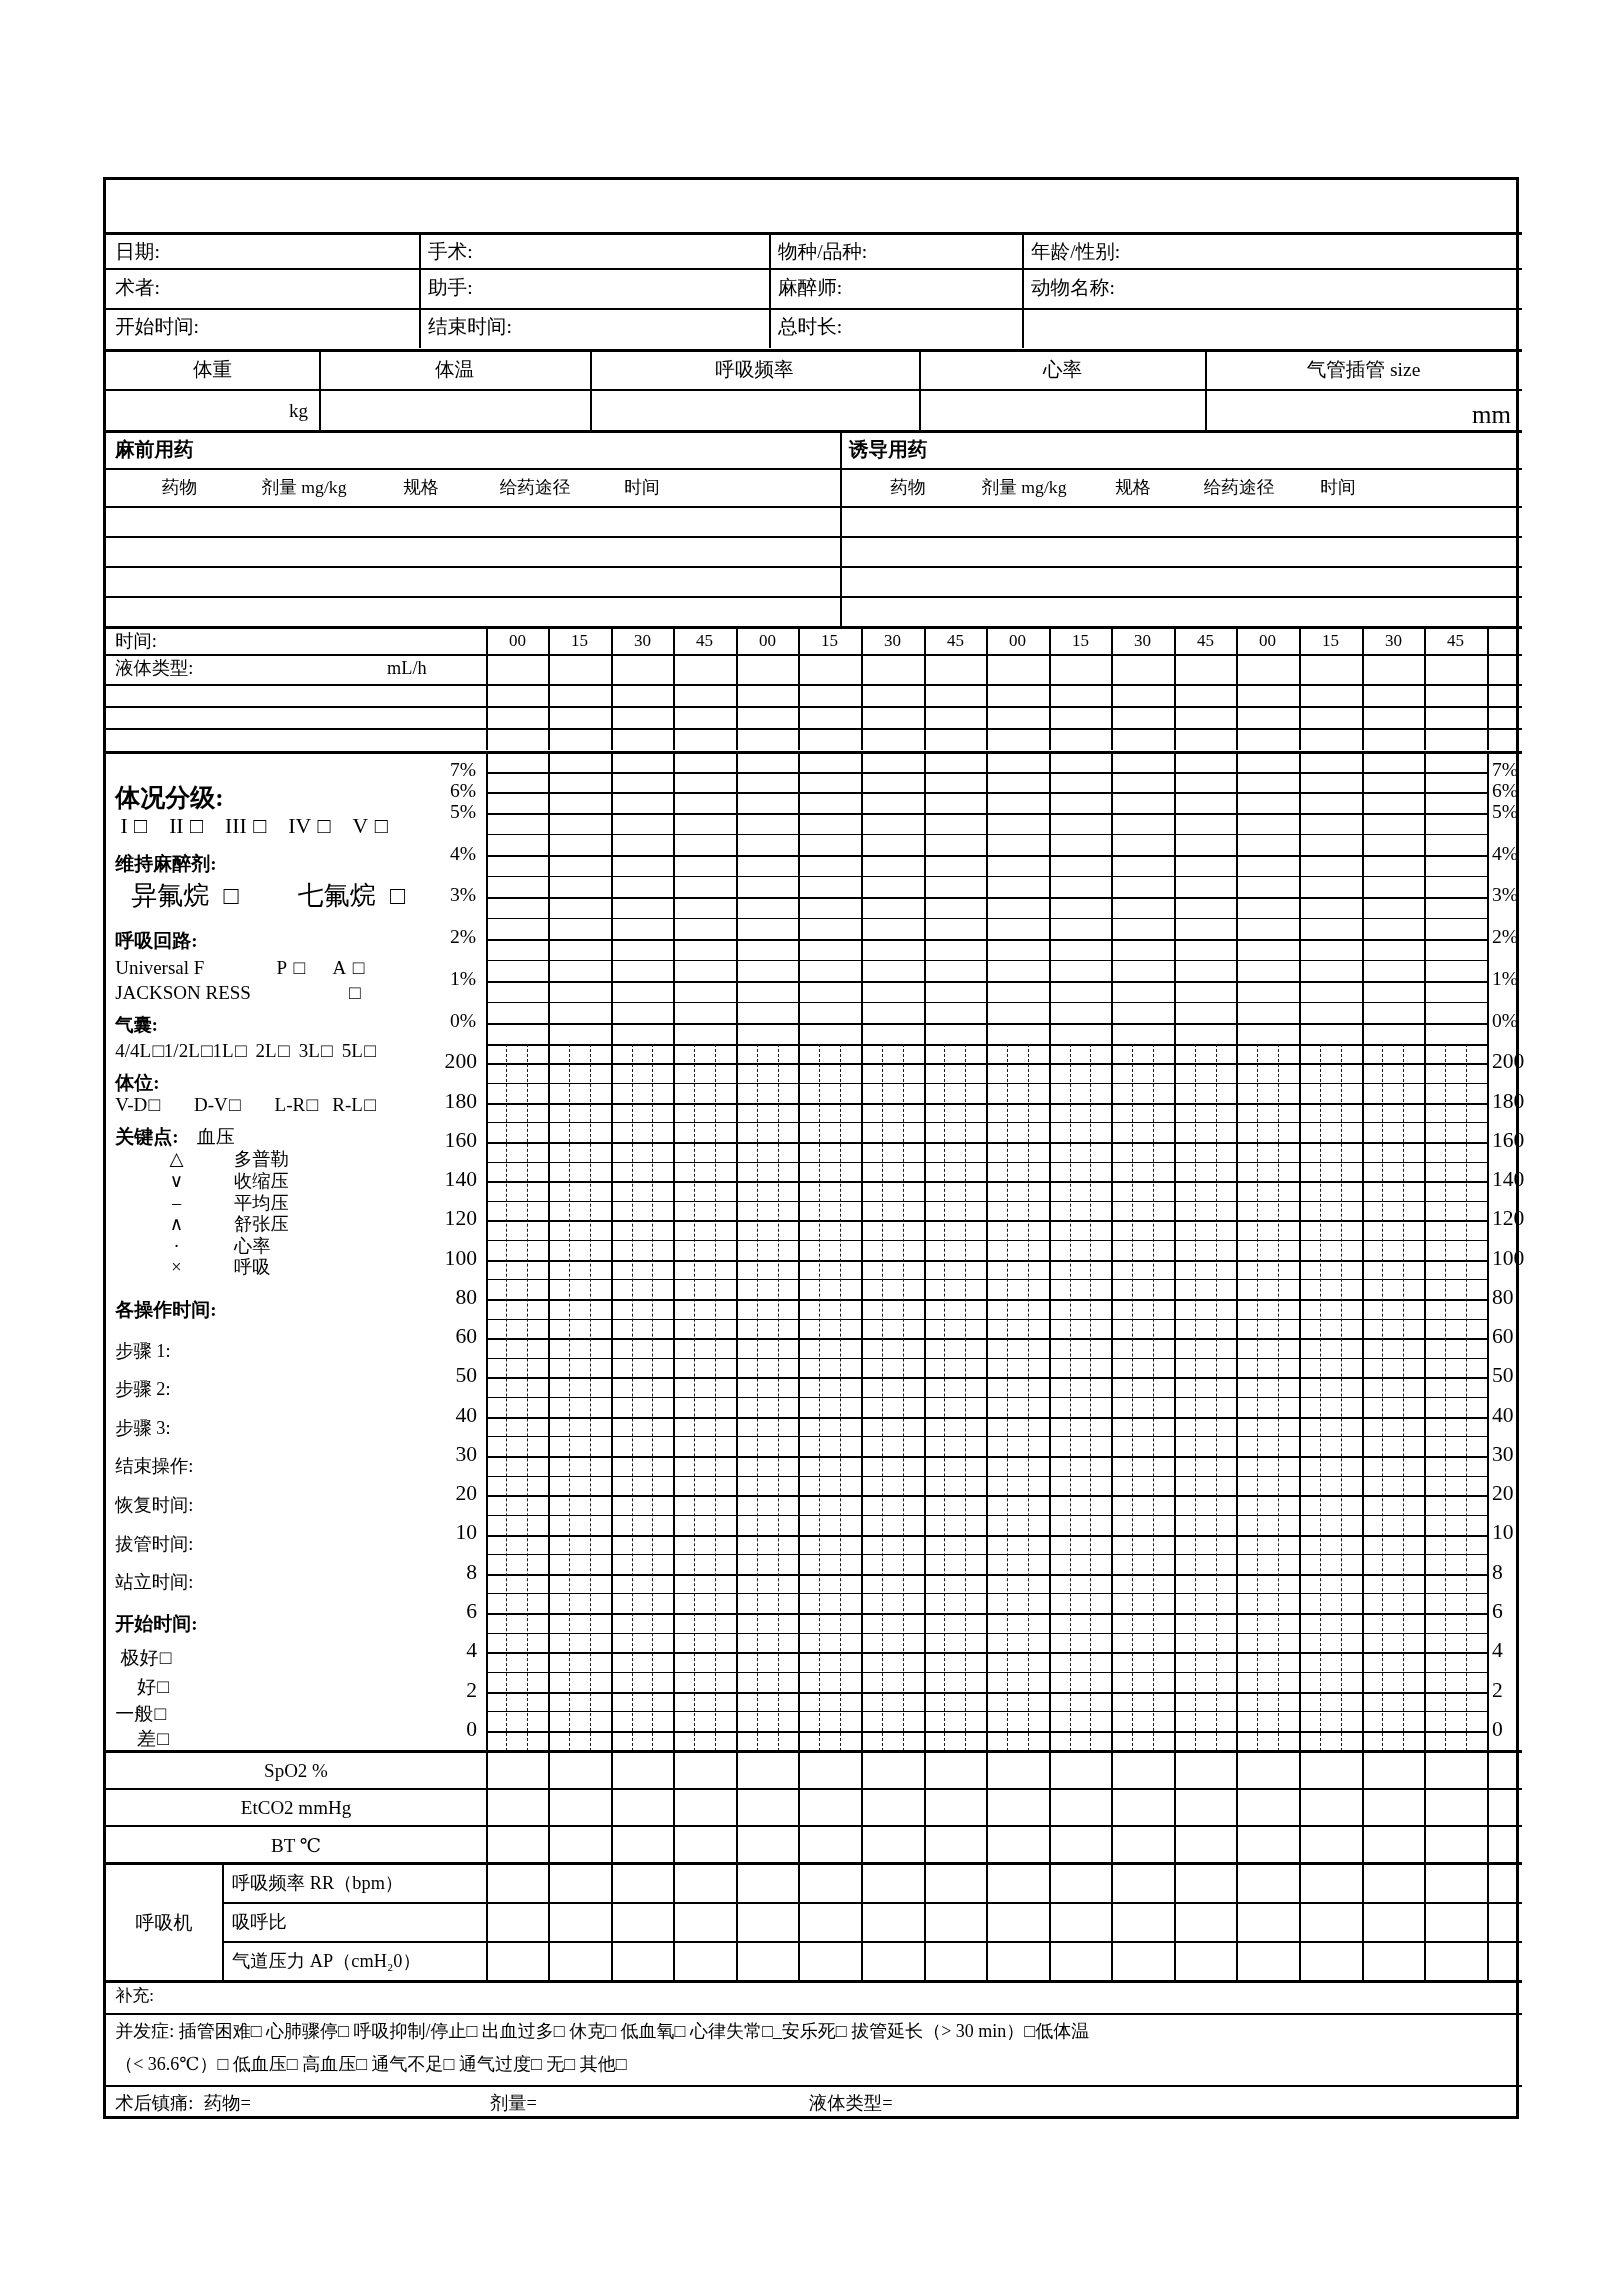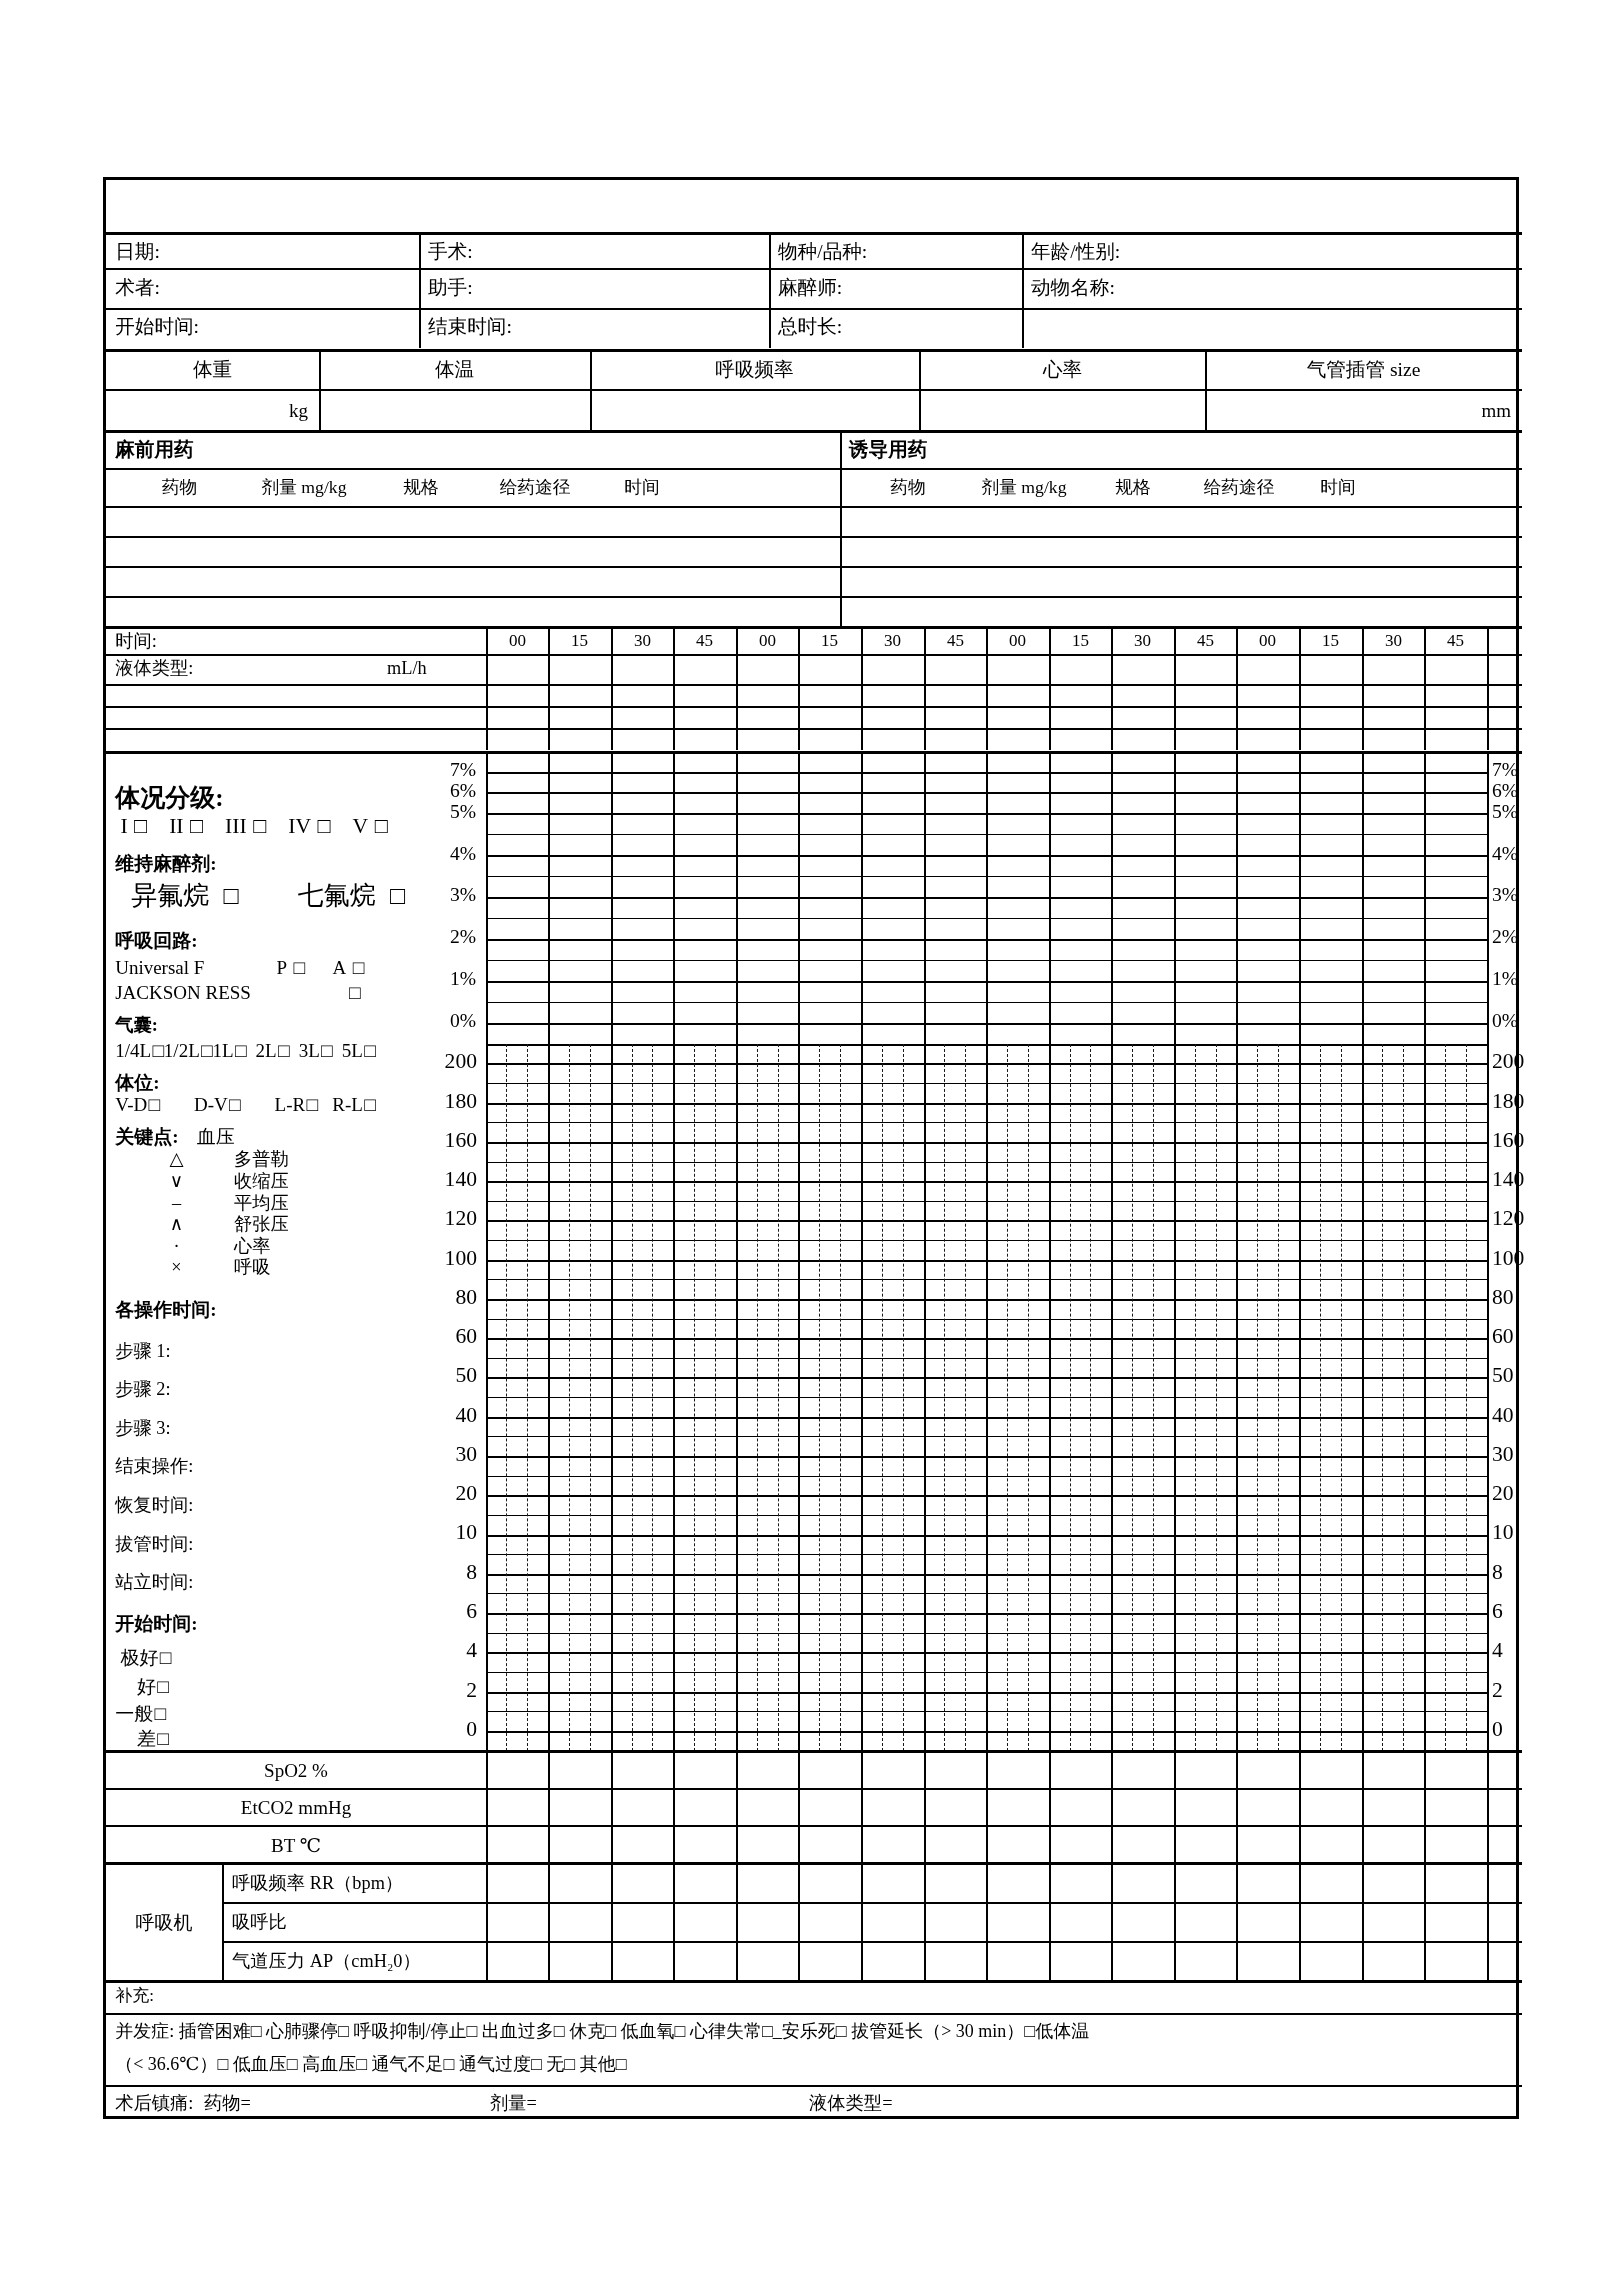--- a/index.html
+++ b/index.html
@@ -53,21 +53,21 @@
       <div class="t" style="left: 213px; top: 178px; font-size: 19.6px; font-weight: 400; width: 271px; text-align: center;">体温</div>
       <div class="ovl" style="left: 213px; top: 209px; width: 271px; height: 41px;"></div>
       <div class="t" style="left: 484px; top: 178px; font-size: 19.6px; font-weight: 400; width: 329px; text-align: center;">呼吸频率</div>
       <div class="ovl" style="left: 484px; top: 209px; width: 329px; height: 41px;"></div>
       <div class="t" style="left: 813px; top: 178px; font-size: 19.6px; font-weight: 400; width: 287px; text-align: center;">心率</div>
       <div class="ovl" style="left: 813px; top: 209px; width: 287px; height: 41px;"></div>
       <div class="t" style="left: 1099px; top: 178px; font-size: 19.6px; font-weight: 400; width: 317px; text-align: center;">气管插管  size</div>
       <div class="ovl" style="left: 1099px; top: 209px; width: 317px; height: 41px;"></div>
       <div class="ln" style="left: 0px; top: 209px; width: 1416px; height: 2px;"></div>
       <div class="t" style="left: 0px; top: 219px; font-size: 19px; font-weight: 400; width: 202px; text-align: right;">kg</div>
-      <div class="t" style="left: 1099px; top: 219px; font-size: 19px; font-weight: 400; width: 306px; text-align: right;">mm</div>
+      <div class="t" style="left: 1099px; top: 219px; font-size: 25px; font-weight: 400; width: 306px; text-align: right;">mm</div>
       <div class="ln" style="left: 0px; top: 250px; width: 1416px; height: 2.6px;"></div>
       <div class="ln" style="left: 213px; top: 169px; width: 1.6px; height: 81px;"></div>
       <div class="ln" style="left: 484px; top: 169px; width: 1.6px; height: 81px;"></div>
       <div class="ln" style="left: 813px; top: 169px; width: 1.6px; height: 81px;"></div>
       <div class="ln" style="left: 1099px; top: 169px; width: 1.6px; height: 81px;"></div>
       <div class="t" style="left: 9.2px; top: 258px; font-size: 19.6px; font-weight: 700; width: auto; text-align: left;">麻前用药</div>
       <div class="t" style="left: 743px; top: 258px; font-size: 19.6px; font-weight: 700; width: auto; text-align: left;">诱导用药</div>
       <div class="ln" style="left: 0px; top: 288px; width: 1416px; height: 2px;"></div>
       <div class="t" style="left: 1.4px; top: 296px; font-size: 17.7px; font-weight: 400; width: 144px; text-align: center;">药物</div>
       <div class="t" style="left: 126px; top: 296px; font-size: 17.7px; font-weight: 400; width: 144px; text-align: center;">剂量 mg/kg</div>
@@ -332,21 +332,21 @@
         <span class="cbx" style="margin-left: 6.5px;">□</span>
         <span style="margin-left: 27.5px;">A</span>
         <span class="cbx" style="margin-left: 6.5px;">□</span>
       </div>
       <div class="t flex" style="left: 9.2px; top: 801px; font-size: 19px;">
         <span>JACKSON RESS</span>
         <span class="cbx" style="margin-left: 98px;">□</span>
       </div>
       <div class="t" style="left: 9.2px; top: 834px; font-size: 18.3px; font-weight: 700; width: auto; text-align: left;">气囊:</div>
       <div class="t flex" style="left: 9.2px; top: 859px; font-size: 19px;">
-        <span>1/4L</span>
+        <span>4/4L</span>
         <span class="cbx" style="margin-left: 1.3px;">□</span>
         <span>1/2L</span>
         <span class="cbx" style="margin-left: 1.3px;">□</span>
         <span>1L</span>
         <span class="cbx" style="margin-left: 1.3px;">□</span>
         <span style="margin-left: 9.2px;">2L</span>
         <span class="cbx" style="margin-left: 1.3px;">□</span>
         <span style="margin-left: 9.2px;">3L</span>
         <span class="cbx" style="margin-left: 1.3px;">□</span>
         <span style="margin-left: 9.2px;">5L</span>

